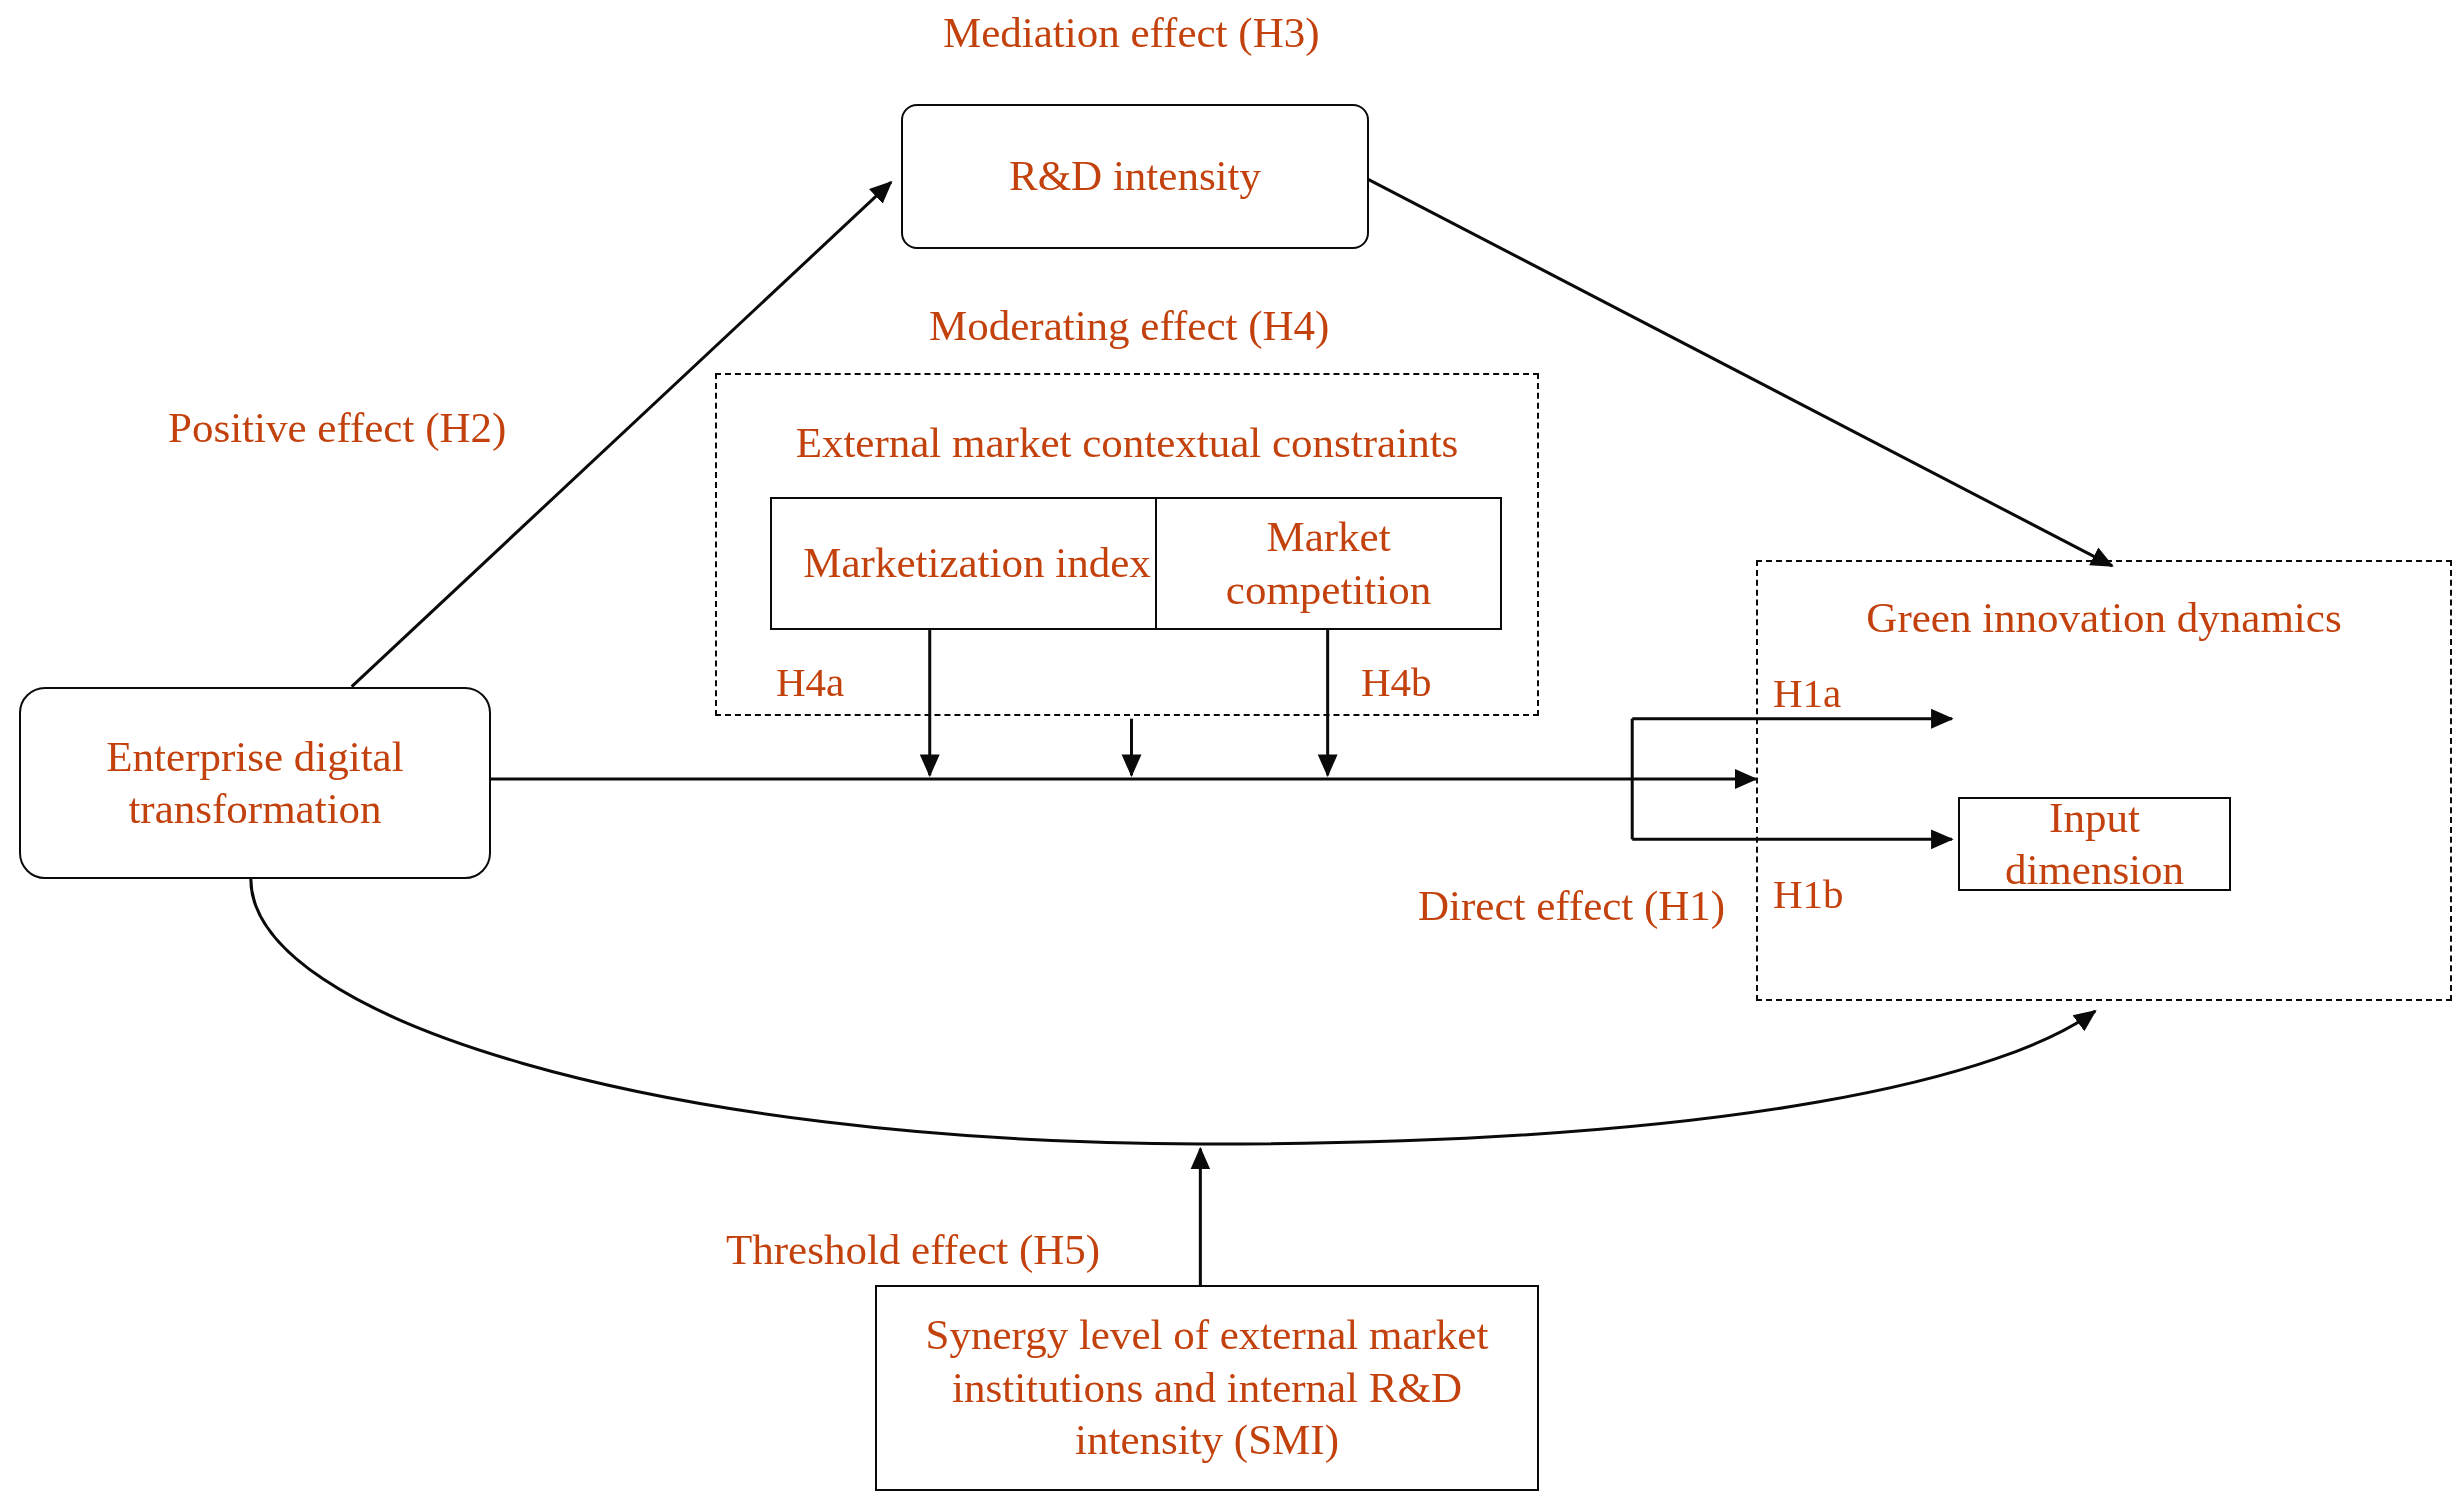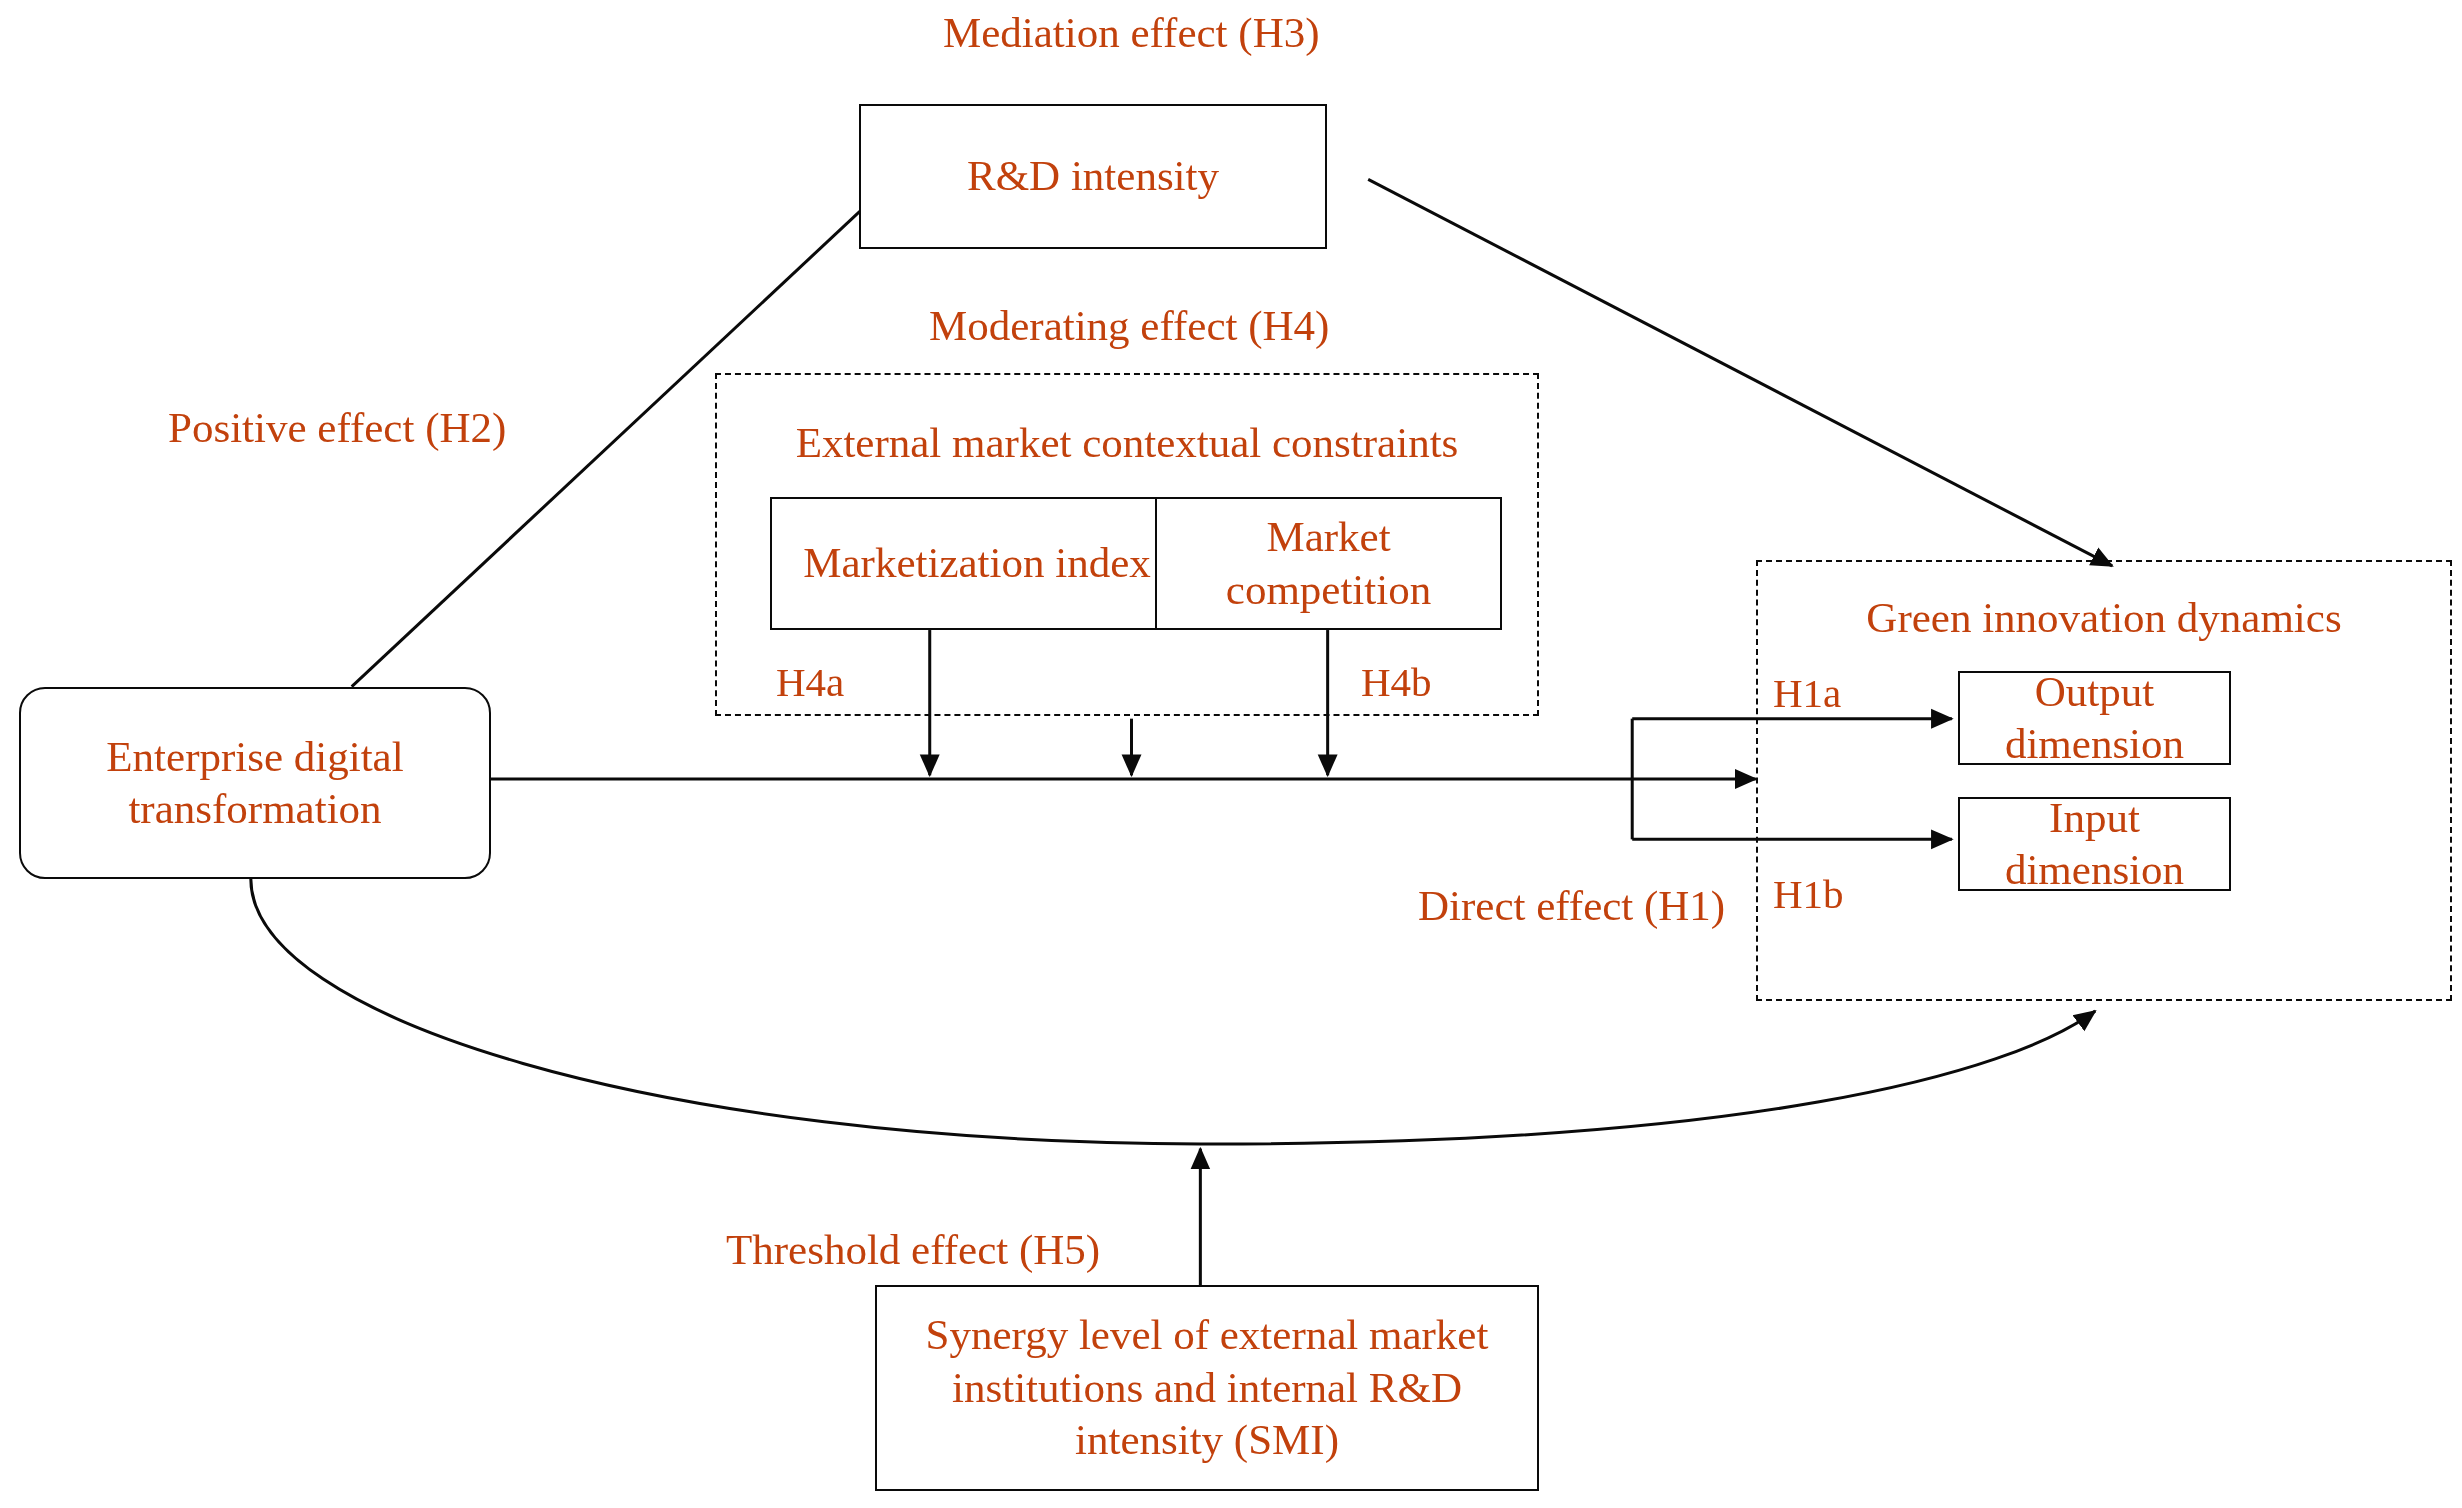--- a/index.html
+++ b/index.html
@@ -115,35 +115,32 @@
   <div class="grp-title fs-big" style="left:715px; top:419px; width:824px;">External market contextual constraints</div>
 
   <div class="dashed-group" style="left:1756px; top:560px; width:696px; height:441px;"></div>
 
   <div class="grp-title fs-big" style="left:1756px; top:594px; width:696px;">Green innovation dynamics</div>
 
   <div class="node-box fs-node" style="left:19px; top:687px; width:472px; height:192px;border-radius:26px;">
     <span>Enterprise digital transformation</span>
   </div>
 
-  <div class="node-box fs-node" style="left:859px; top:104px; width:468px; height:145px;">
+  <div class="node-box fs-node" style="left:901px; top:104px; width:468px; height:145px;border-radius:16px;">
     <span>R&amp;D intensity</span>
   </div>
 
   <div class="node-box fs-node" style="left:770px; top:497px; width:414px; height:133px;">
     <span>Marketization index</span>
   </div>
 
   <div class="node-box fs-node" style="left:1155px; top:497px; width:347px; height:133px;">
     <span>Market competition</span>
   </div>
 
-  <div class="node-box fs-node" style="left:1958px; top:671px; width:273px; height:94px;">
-    <span>Output dimension</span>
-  </div>
 
   <div class="node-box fs-node" style="left:1958px; top:797px; width:273px; height:94px;">
     <span>Input dimension</span>
   </div>
 
   <div class="node-box fs-node" style="left:875px; top:1285px; width:664px; height:206px;">
     <span>Synergy level of external market institutions and internal R&amp;D intensity (SMI)</span>
   </div>
 
 </div>

